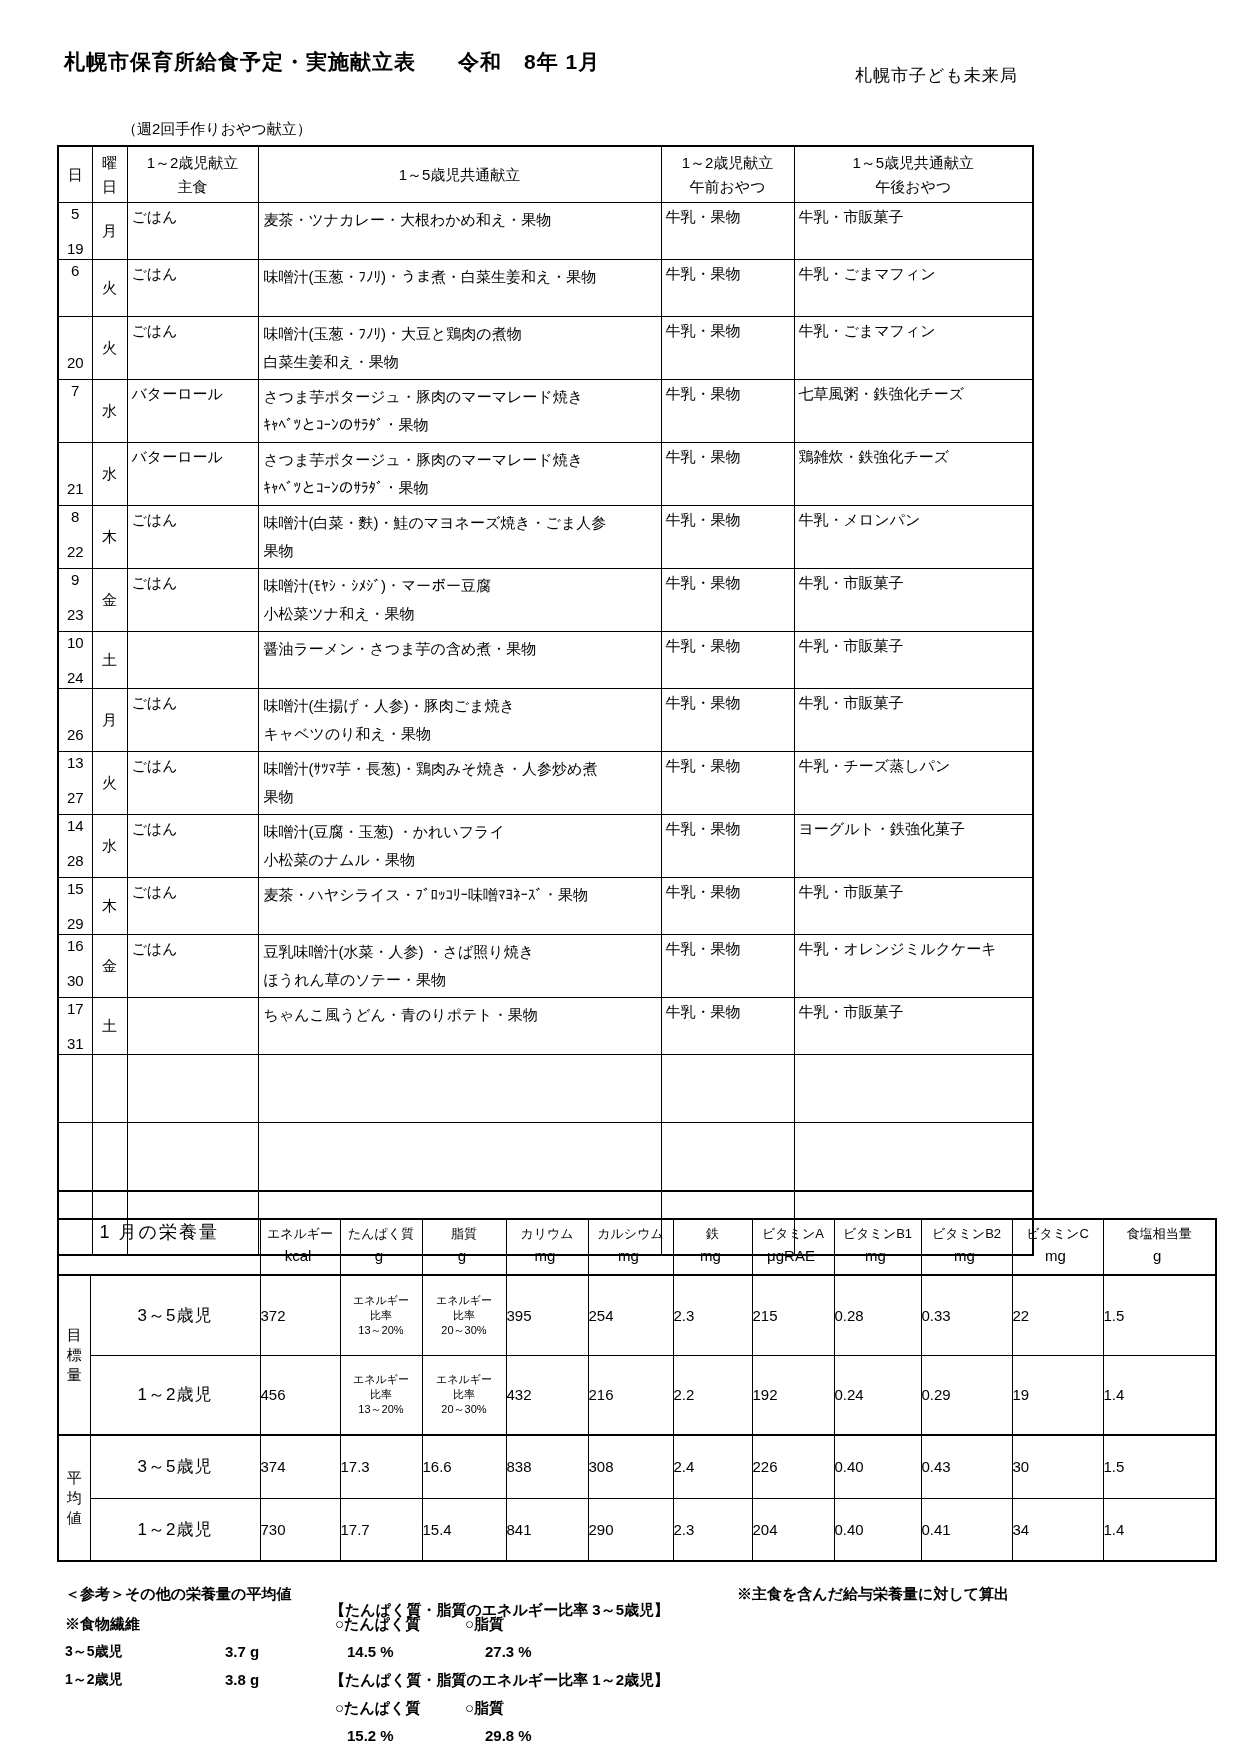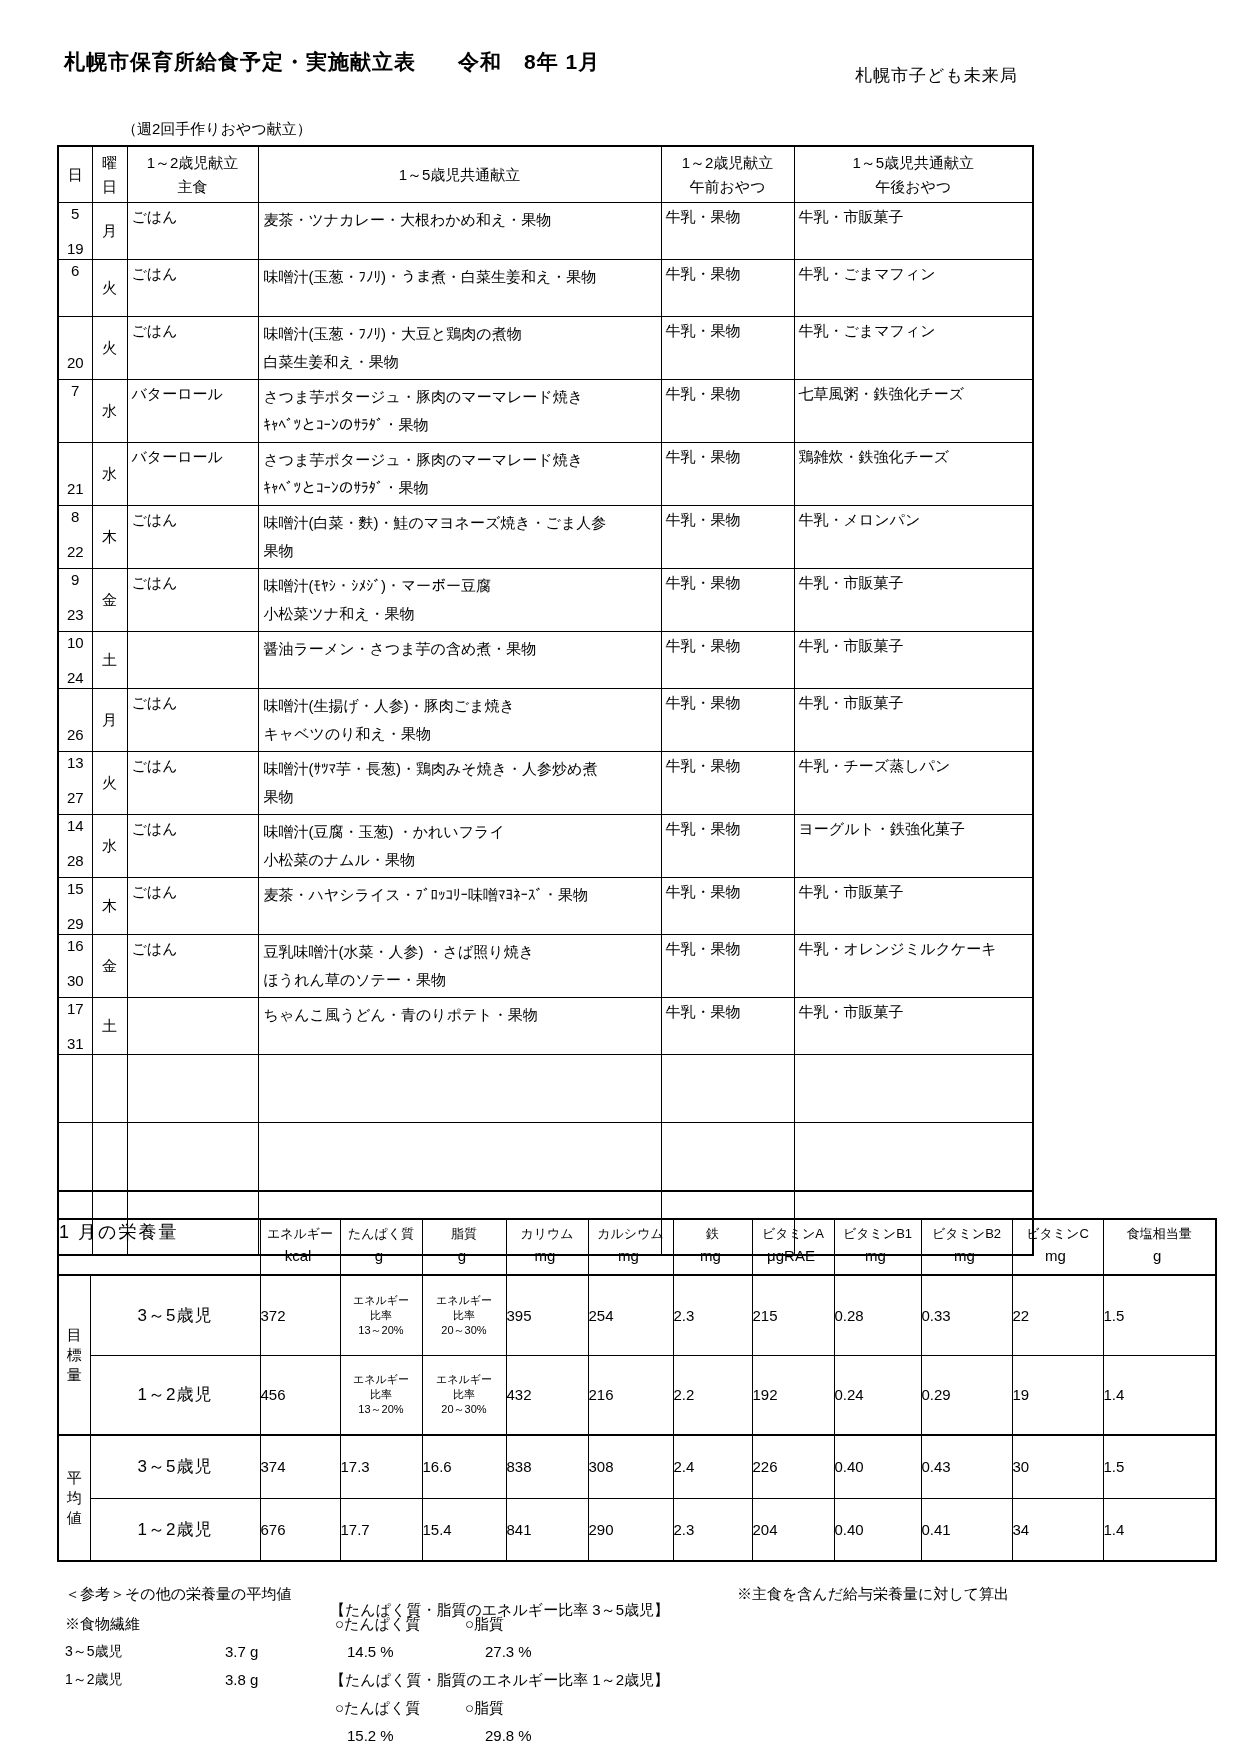--- a/index.html
+++ b/index.html
@@ -24,32 +24,32 @@
   td.c-weekday{font-size:15px;text-align:center;vertical-align:middle;}
   td.c-staple,td.c-am,td.c-pm{font-size:15px;padding:3px 4px;line-height:22px;}
   td.c-menu{font-size:15px;padding:3px 5px;}
   td.c-menu .menu-line{line-height:28px;white-space:nowrap;}
   tr.empty-1{height:68px;} tr.empty-2{height:68px;} tr.empty-3{height:64px;}
   tr.empty-2 td{border-bottom:2px solid #000;}
   
   .nut-table{left:57px;top:1218px;width:1158px;border:2px solid #000;}
   .nut-table th,.nut-table td{border:1px solid #000;padding:0;}
   .nut-table thead th{font-weight:normal;vertical-align:top;height:54px;border-bottom:2px solid #000;}
-  th.nut-title{font-size:18px;vertical-align:middle;text-align:left;letter-spacing:2px;}
+  th.nut-title{font-size:18px;vertical-align:middle;text-align:center;letter-spacing:2px;}
   .nut-col .n{font-size:13px;text-align:center;padding-top:5px;white-space:nowrap;}
   .nut-col .u{font-size:15px;padding:4px 4px 0 0;}
   .group-label{font-size:15px;text-align:center;vertical-align:middle;line-height:20px;white-space:pre-line;font-weight:normal;}
   td.cat{font-size:17px;text-align:center;vertical-align:middle;letter-spacing:1px;}
   td.num{font-size:15px;vertical-align:middle;padding-right:5px;}
   td.ratio{font-size:11px;text-align:center;vertical-align:middle;line-height:15px;white-space:pre-line;}
   tr.nrow-a{height:80px;} tr.nrow-b{height:63px;}
   tr.group-sep td,tr.group-sep th{border-top:2px solid #000;}
   
   .footer{left:65px;top:1585px;width:1100px;height:170px;font-size:15px;}
-  .footer span{position:absolute;white-space:nowrap;}
+  .footer span{position:absolute;white-space:nowrap;font-weight:bold;}
 </style>
 </head>
 <body>
 
 <div class="abs doc-title">
   <span>札幌市保育所給食予定・実施献立表</span><span class="era">令和　8年 1月</span>
 </div>
 <div class="abs agency">札幌市子ども未来局</div>
 <div class="abs note">（週2回手作りおやつ献立）</div>
 
@@ -444,21 +444,21 @@
         <td class="num">308</td>
         <td class="num">2.4</td>
         <td class="num">226</td>
         <td class="num">0.40</td>
         <td class="num">0.43</td>
         <td class="num">30</td>
         <td class="num">1.5</td>
       </tr>
       <tr class="nrow-b">
         <td class="cat">1～2歳児</td>
-        <td class="num">676</td>
+        <td class="num">730</td>
         <td class="num">17.7</td>
         <td class="num">15.4</td>
         <td class="num">841</td>
         <td class="num">290</td>
         <td class="num">2.3</td>
         <td class="num">204</td>
         <td class="num">0.40</td>
         <td class="num">0.41</td>
         <td class="num">34</td>
         <td class="num">1.4</td>

